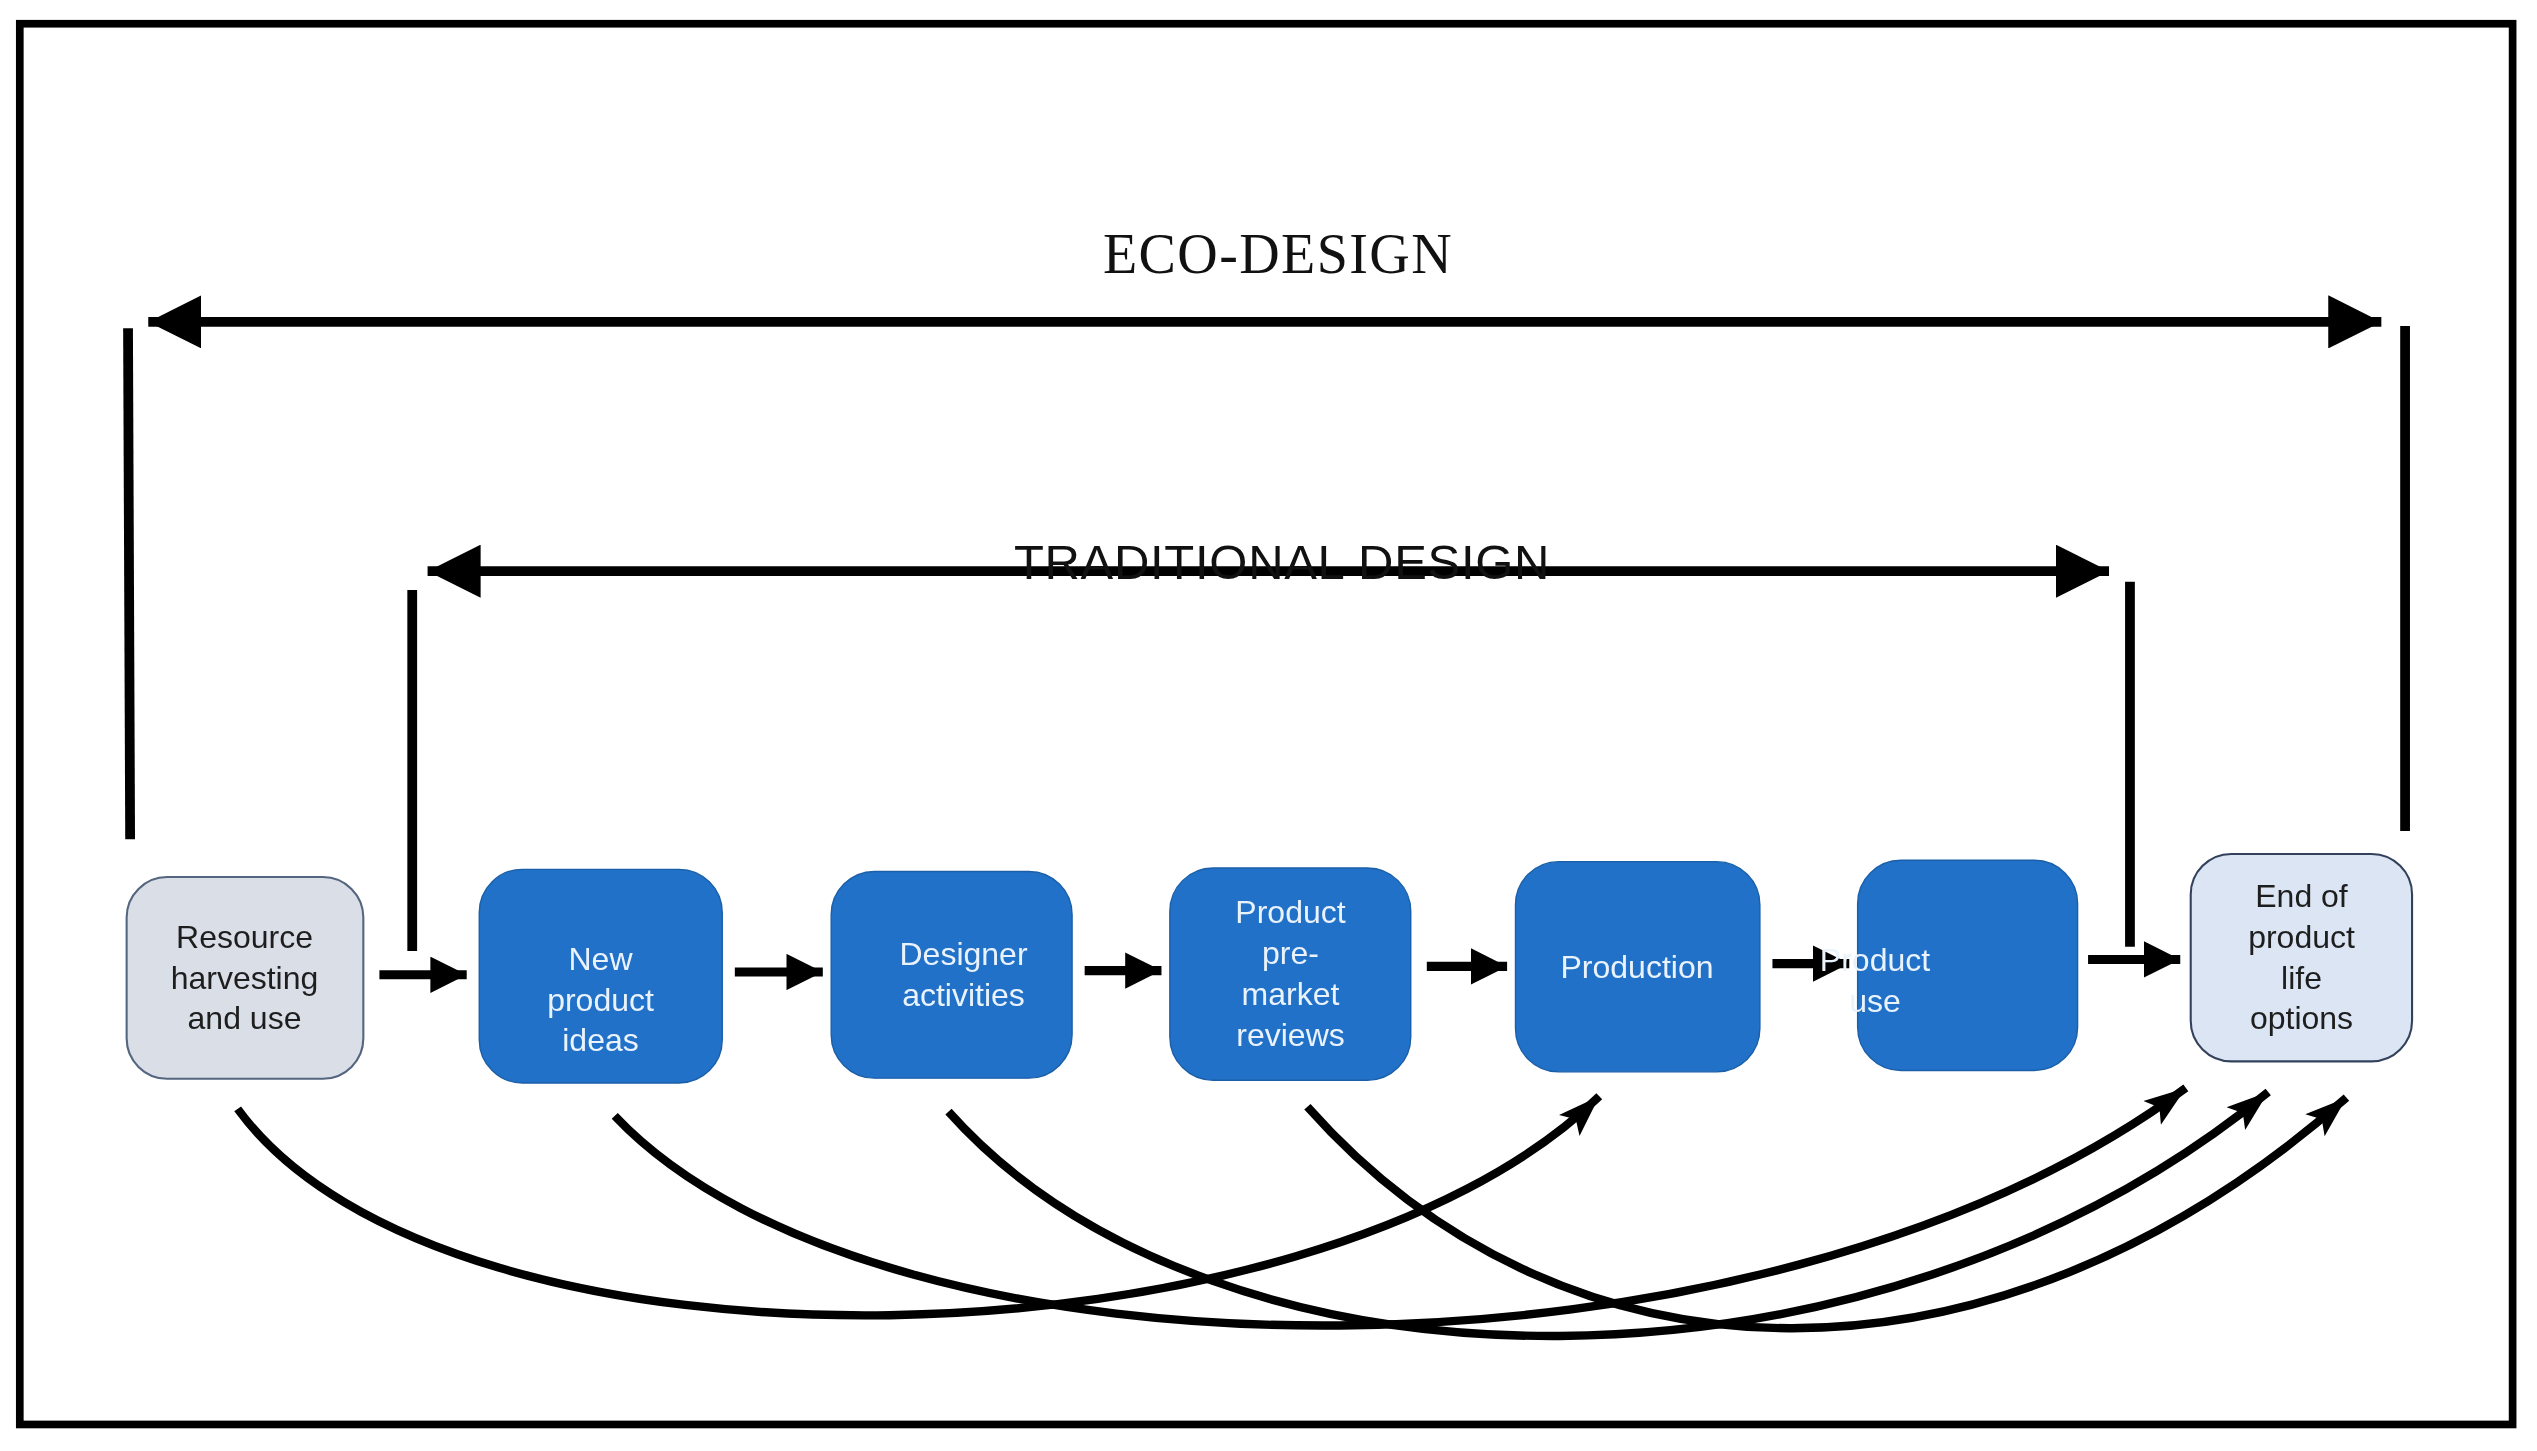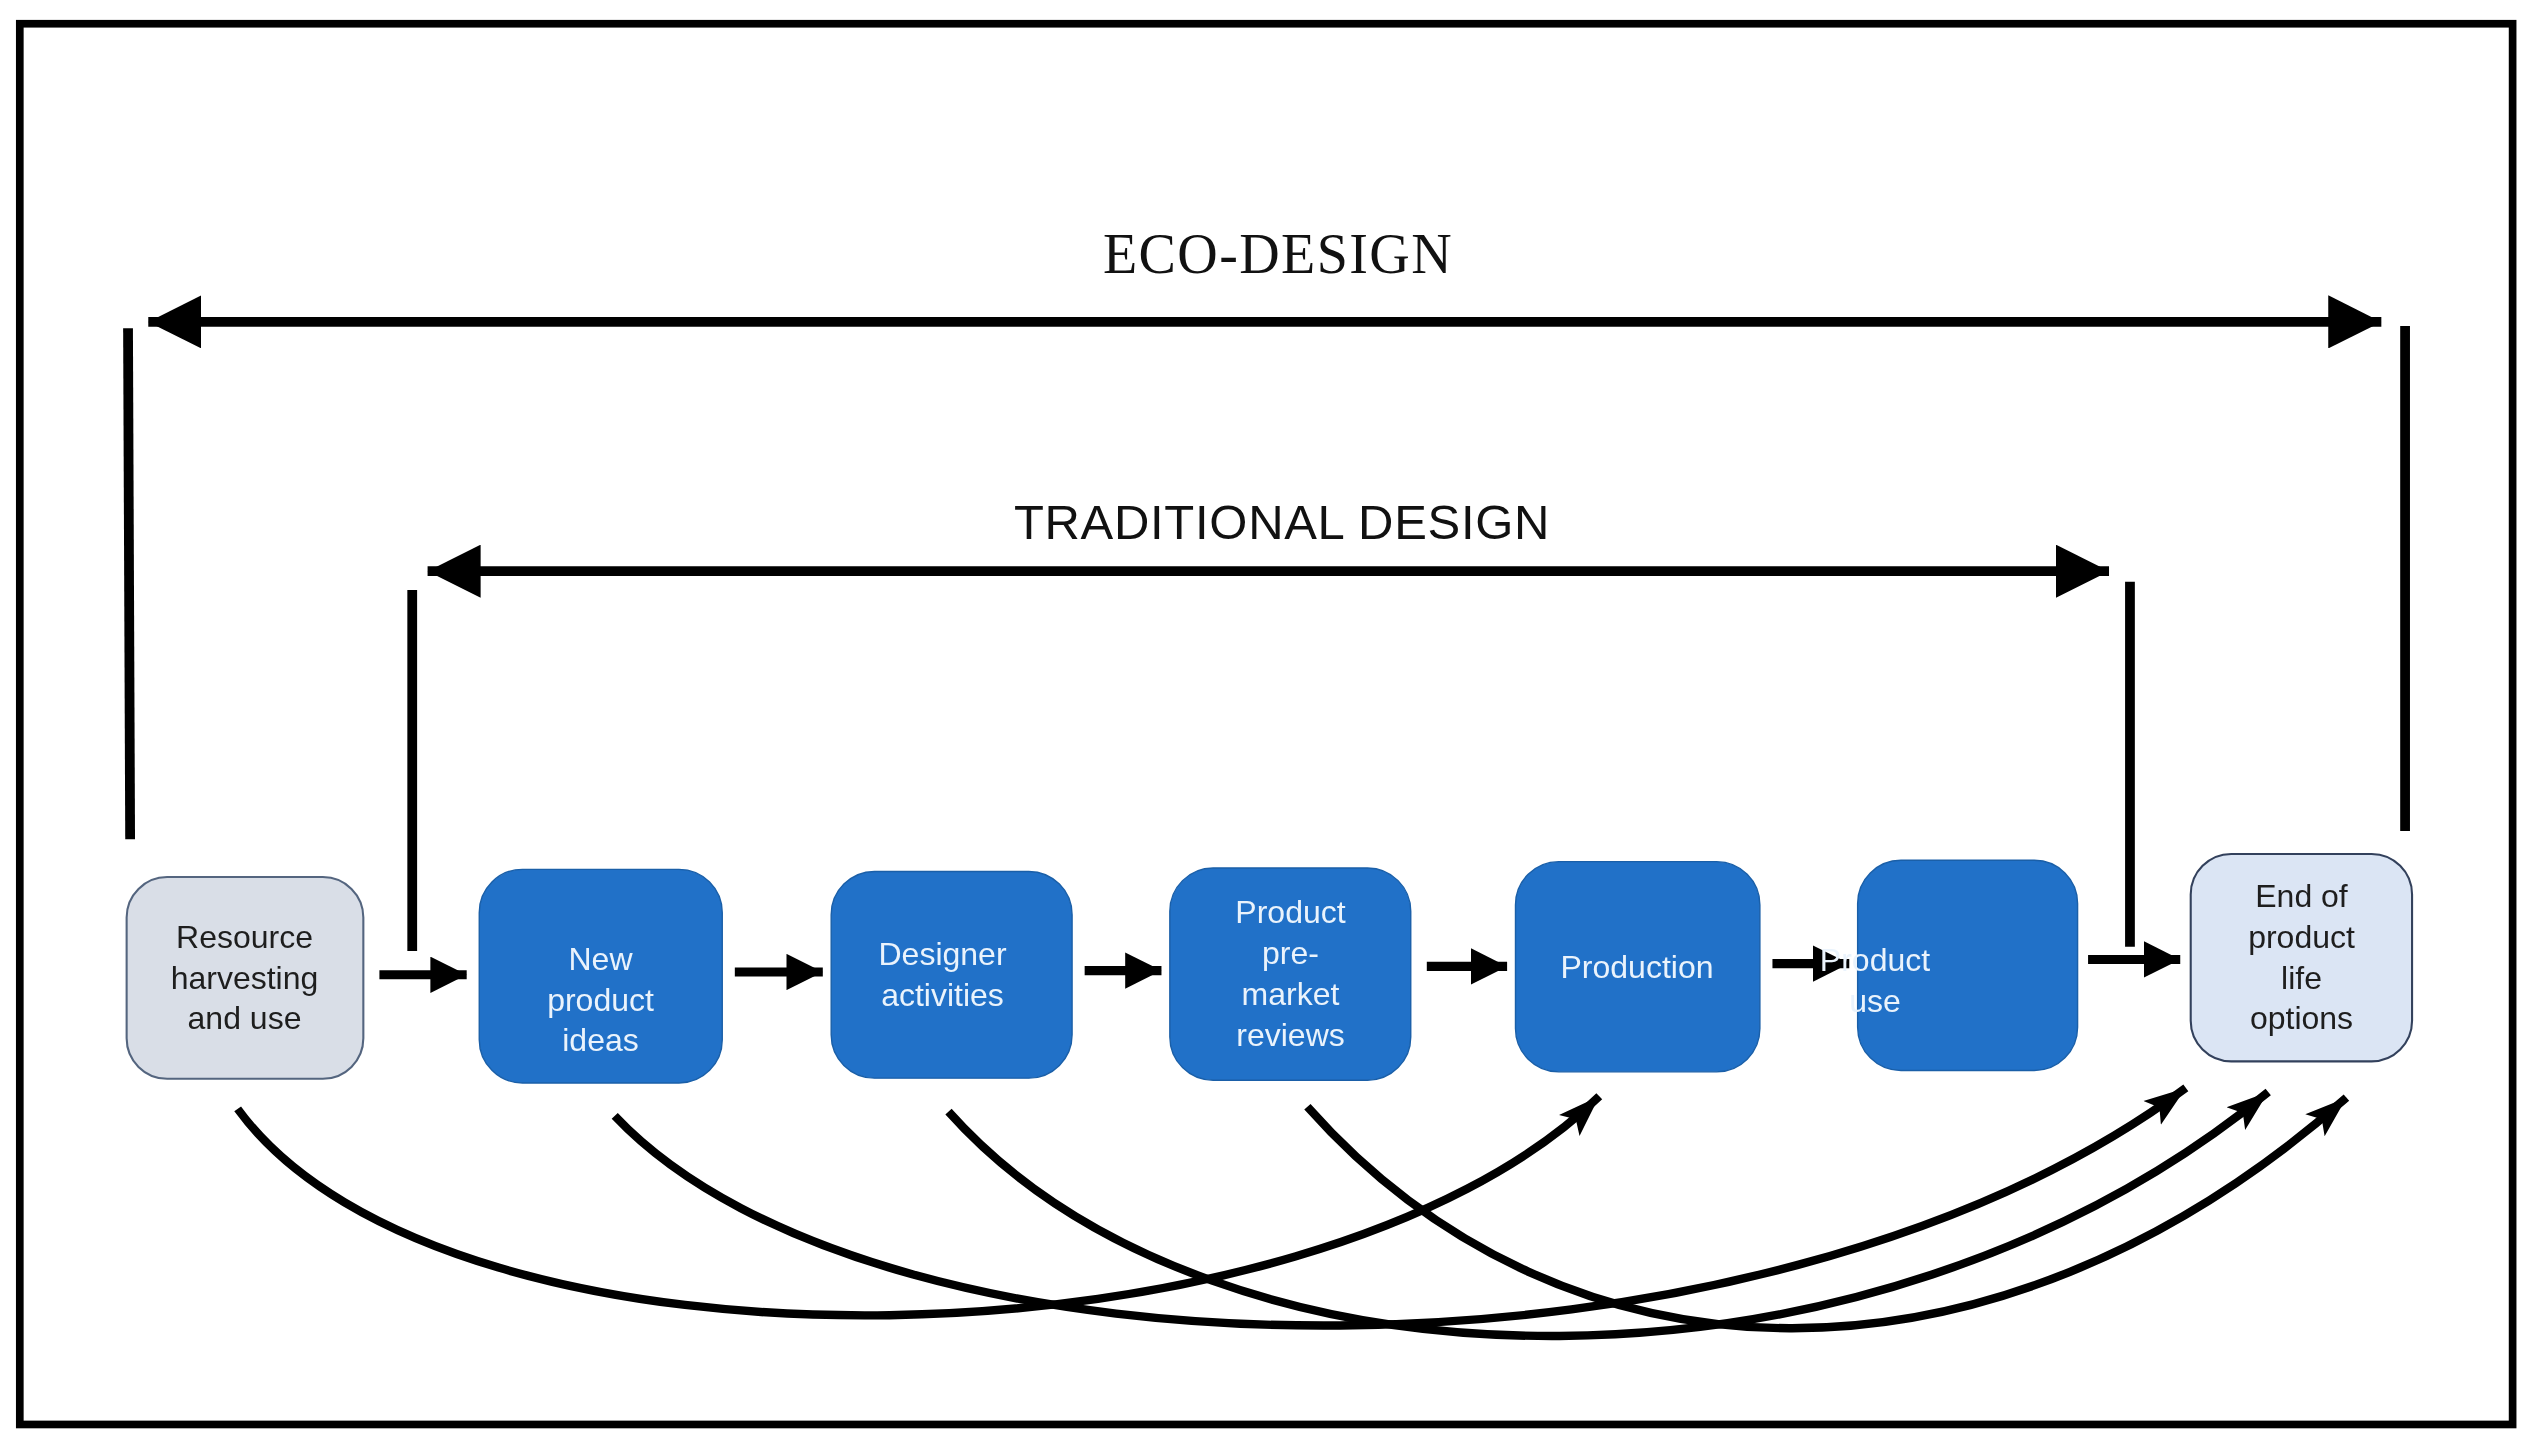--- a/index.html
+++ b/index.html
@@ -22,21 +22,21 @@
     height: 1451px;
   }
   .title {
     position: absolute;
     transform: translateX(-50%);
     color: #111111;
     white-space: nowrap;
     font-weight: 400;
   }
   .title.eco   { font-size: 56px; letter-spacing: 1.4px; }
-  .title.trad  { font-size: 49px; letter-spacing: 0.7px; }
+  .title.trad  { font-size: 49px; letter-spacing: 0.7px; margin-top: 40px; }
   .box-label {
     position: absolute;
     display: flex;
     align-items: center;
     justify-content: center;
     text-align: center;
     font-size: 32px;
     line-height: 1.28;
     pointer-events: none;
   }
@@ -95,21 +95,21 @@
 
   <div class="title eco" style="left:1278px; top:222px;font-family:Liberation Serif, serif;">ECO-DESIGN</div>
   <div class="title trad" style="left:1282px; top:494px;">TRADITIONAL DESIGN</div>
 
   <div class="box-label label-dark" style="left:126px; top:877px; width:237px; height:202px;">
     <span class="inner" style="max-width:182px;">Resource harvesting and use</span>
   </div>
   <div class="box-label label-light" style="left:479px; top:869px; width:243px; height:214px;">
     <span class="inner" style="max-width:133px;margin-top:48px;">New product ideas</span>
   </div>
-  <div class="box-label label-light" style="left:822px; top:871px; width:241px; height:207px;">
+  <div class="box-label label-light" style="left:843px; top:871px; width:241px; height:207px;">
     <span class="inner" style="max-width:150px;">Designer activities</span>
   </div>
   <div class="box-label label-light" style="left:1515px; top:862px; width:244px; height:210px;">
     <span class="inner" style="max-width:230px;">Production</span>
   </div>
   <div class="box-label label-light" style="left:1170px; top:868px; width:241px; height:212px;">
     <span class="inner" style="max-width:119px;">Product pre-market reviews</span>
   </div>
   <div class="box-label label-light" style="left:1765px; top:860px; width:220px; height:210px;margin-top:16px;">
     <span class="inner" style="max-width:126px;">Product use</span>

